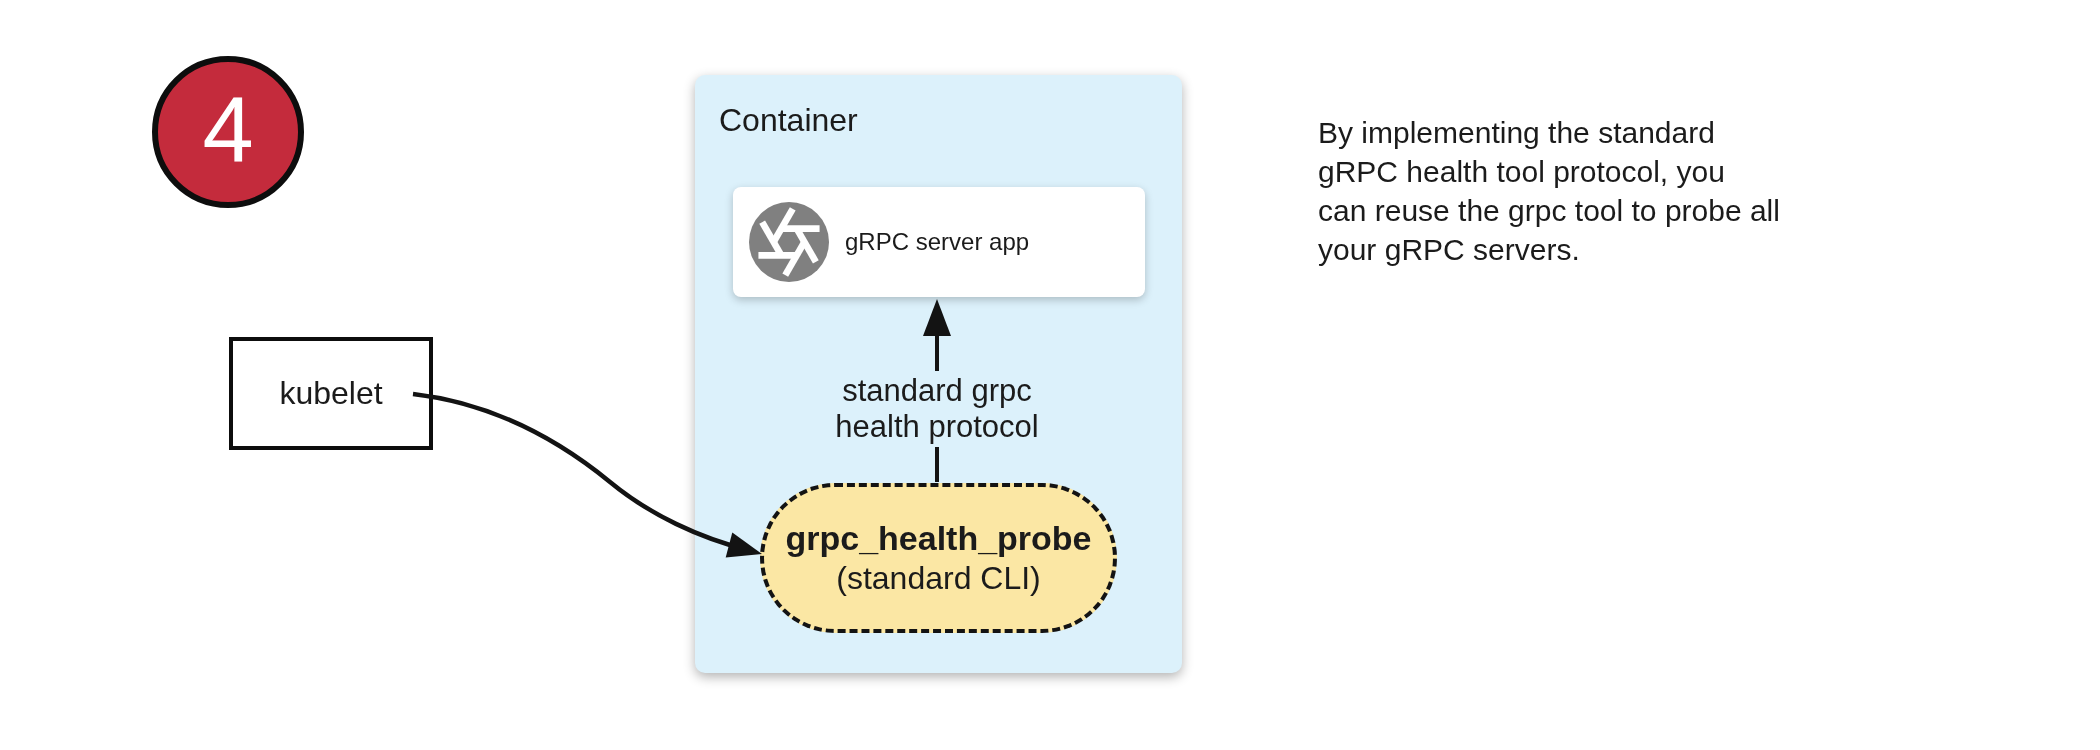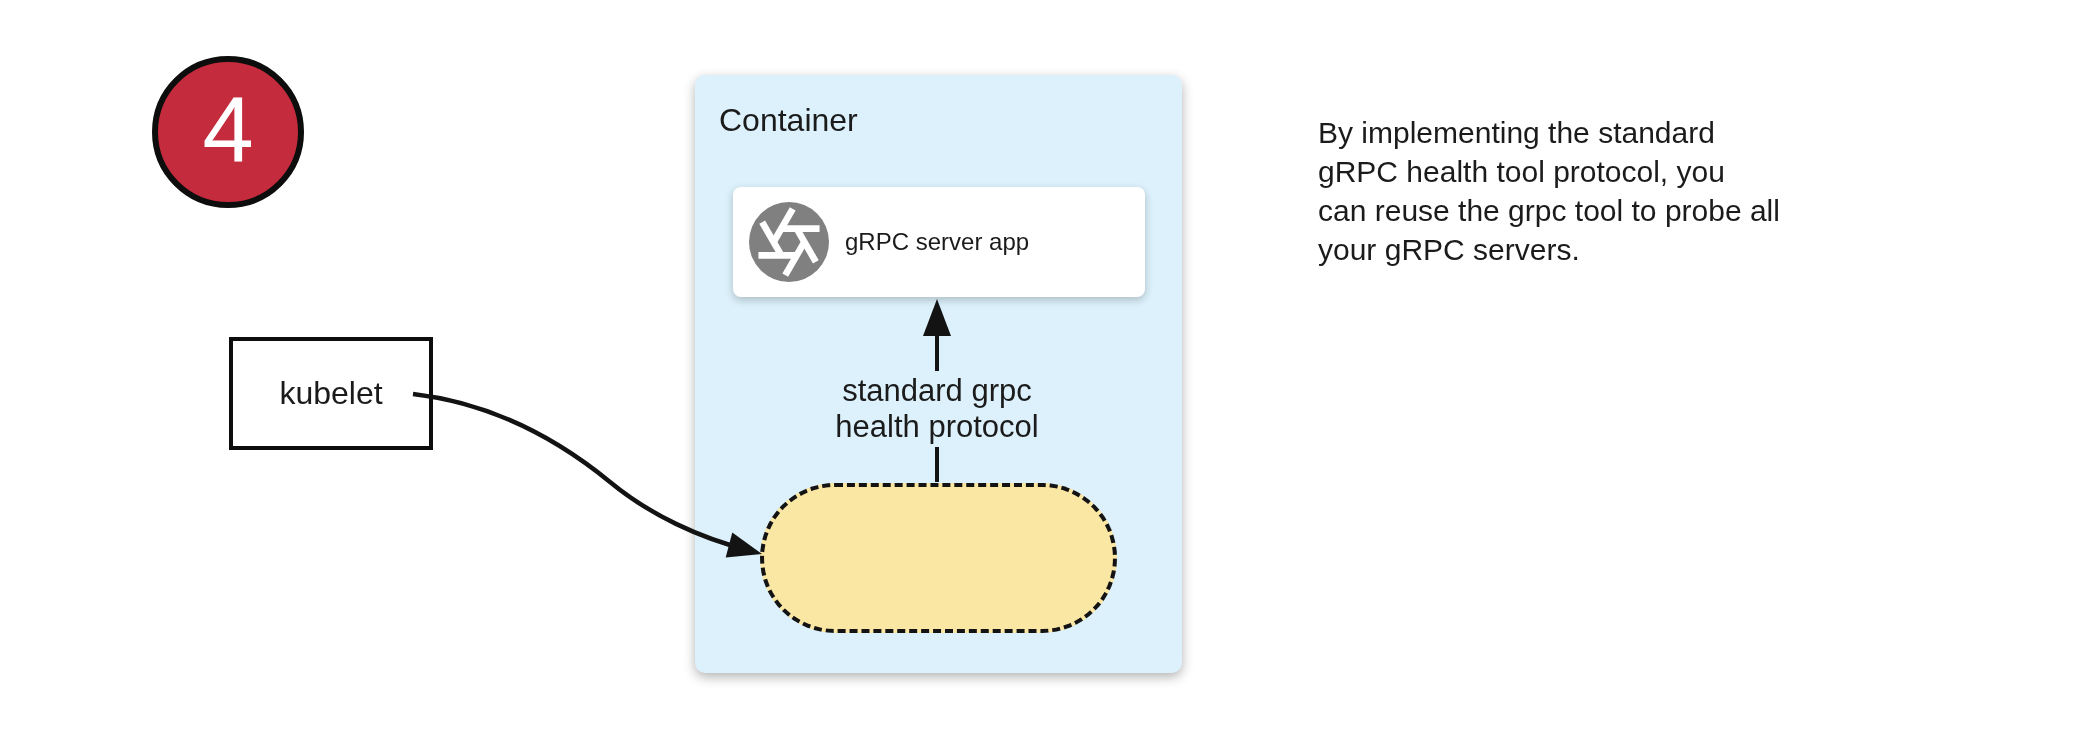--- a/index.html
+++ b/index.html
@@ -159,20 +159,22 @@
           <line x1="7.38" y1="12" x2="13.12" y2="2.06"></line>
           <line x1="9.69" y1="16" x2="3.95" y2="6.06"></line>
           <line x1="14.31" y1="16" x2="2.83" y2="16"></line>
           <line x1="16.62" y1="12" x2="10.88" y2="21.94"></line>
         </g>
       </svg>
       <span class="server-label">gRPC server app</span>
     </div>
 
     <div class="probe-pill">
+      <div class="probe-title">grpc_health_probe</div>
+      <div class="probe-sub">(standard CLI)</div>
     </div>
   </div>
 
   <svg class="arrow-layer" viewBox="0 0 2100 750" aria-hidden="true">
 
     <path d="M 413 394 C 490 403, 555 437, 610 482 C 650 515, 700 538, 748 550" fill="none" stroke="var(--line-black,#131313)" stroke-width="4.5"></path>
     <polygon points="762,554 725.7,557.6 732.3,532.4" fill="var(--line-black,#131313)"></polygon>
 
     <line x1="937" y1="334" x2="937" y2="482" stroke="var(--line-black,#131313)" stroke-width="4"></line>
     <polygon points="937,299 923,336 951,336" fill="var(--line-black,#131313)"></polygon>

